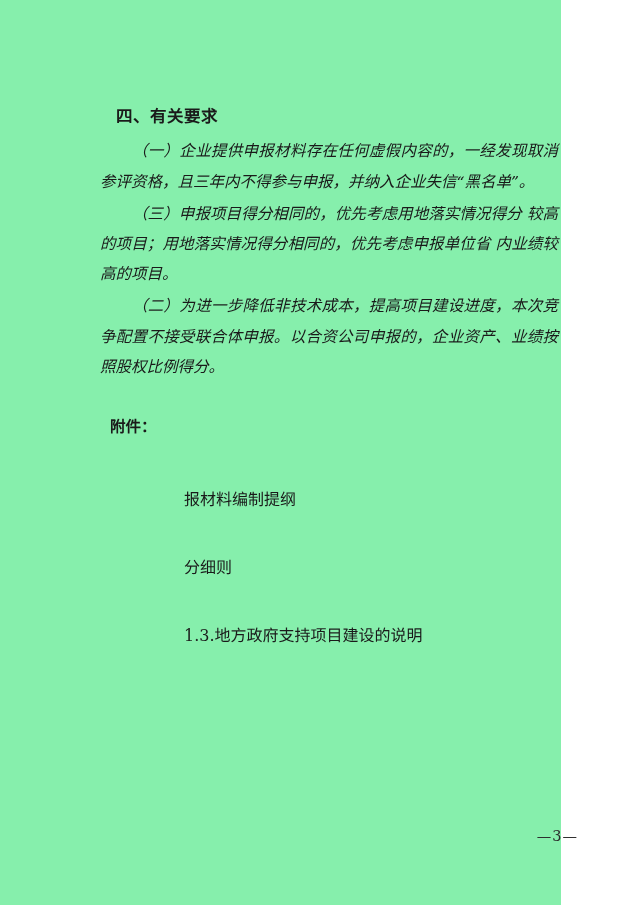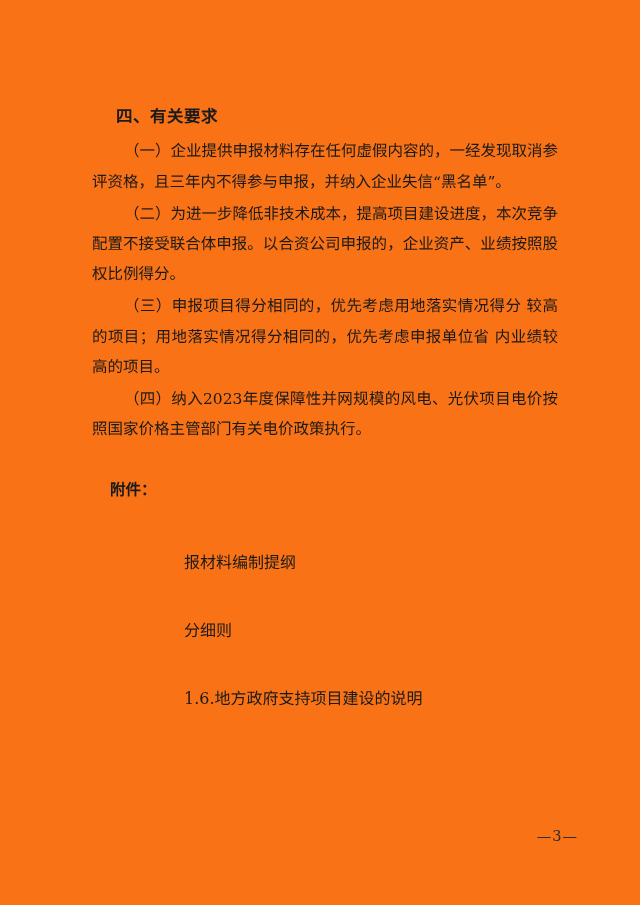--- a/index.html
+++ b/index.html
@@ -12,45 +12,46 @@
     height: 905px;
     font-family: "DejaVu Serif", "Liberation Serif", serif;
     color: #1a1a1a;
     position: relative;
     overflow: hidden;
   }
   .page {
     position: absolute;
     left: 0;
     top: 0;
-    width: 640px;
+    width: 561px;
     height: 905px;
-    background: #f97316;
+    background: #86efac;
   }
   .content {
     position: absolute;
     left: 84px;
     top: 104px;
     width: 474px;
   }
   .section-heading {
     font-family: "DejaVu Serif", "Liberation Serif", serif;
     font-weight: bold;
     font-size: 16.5px;
     letter-spacing: 0.5px;
     margin: 0 0 6px 32px;
     line-height: 1.6;
   }
   .para {
     font-size: 15.5px;
     line-height: 1.95;
     text-align: justify;
     text-justify: inter-ideograph;
-    margin: 0 0 2px 8px;
+    margin: 0 0 2px 16px;
     text-indent: 32px;
+    font-style: italic;
   }
   .attachments {
     margin-top: 30px;
   }
   .attach-row {
     display: flex;
     align-items: flex-end;
     font-size: 15.5px;
     line-height: 1.95;
   }
@@ -79,34 +80,33 @@
 </head>
 <body>
 
 <div class="page">
   <div class="content">
 
     <h2 class="section-heading">四、有关要求</h2>
 
     <p class="para">（一）企业提供申报材料存在任何虚假内容的，一经发现取消参评资格，且三年内不得参与申报，并纳入企业失信“黑名单”。</p>
 
+    <p class="para">（三）申报项目得分相同的，优先考虑用地落实情况得分 较高的项目；用地落实情况得分相同的，优先考虑申报单位省 内业绩较高的项目。</p>
+
     <p class="para">（二）为进一步降低非技术成本，提高项目建设进度，本次竞争配置不接受联合体申报。以合资公司申报的，企业资产、业绩按照股权比例得分。</p>
 
-    <p class="para">（三）申报项目得分相同的，优先考虑用地落实情况得分 较高的项目；用地落实情况得分相同的，优先考虑申报单位省 内业绩较高的项目。</p>
-
-    <p class="para">（四）纳入2023年度保障性并网规模的风电、光伏项目电价按照国家价格主管部门有关电价政策执行。</p>
 
     <div class="attachments">
       <div class="attach-row">
         <span class="attach-label">附件：</span>
       </div>
       <div class="attach-cont">报材料编制提纲</div>
 
       <div class="attach-cont">分细则</div>
 
-      <div class="attach-cont">1.6.地方政府支持项目建设的说明</div>
+      <div class="attach-cont">1.3.地方政府支持项目建设的说明</div>
 
     </div>
 
   </div>
 
   <div class="footer">—3—</div>
 </div>
 
 </body></html>

